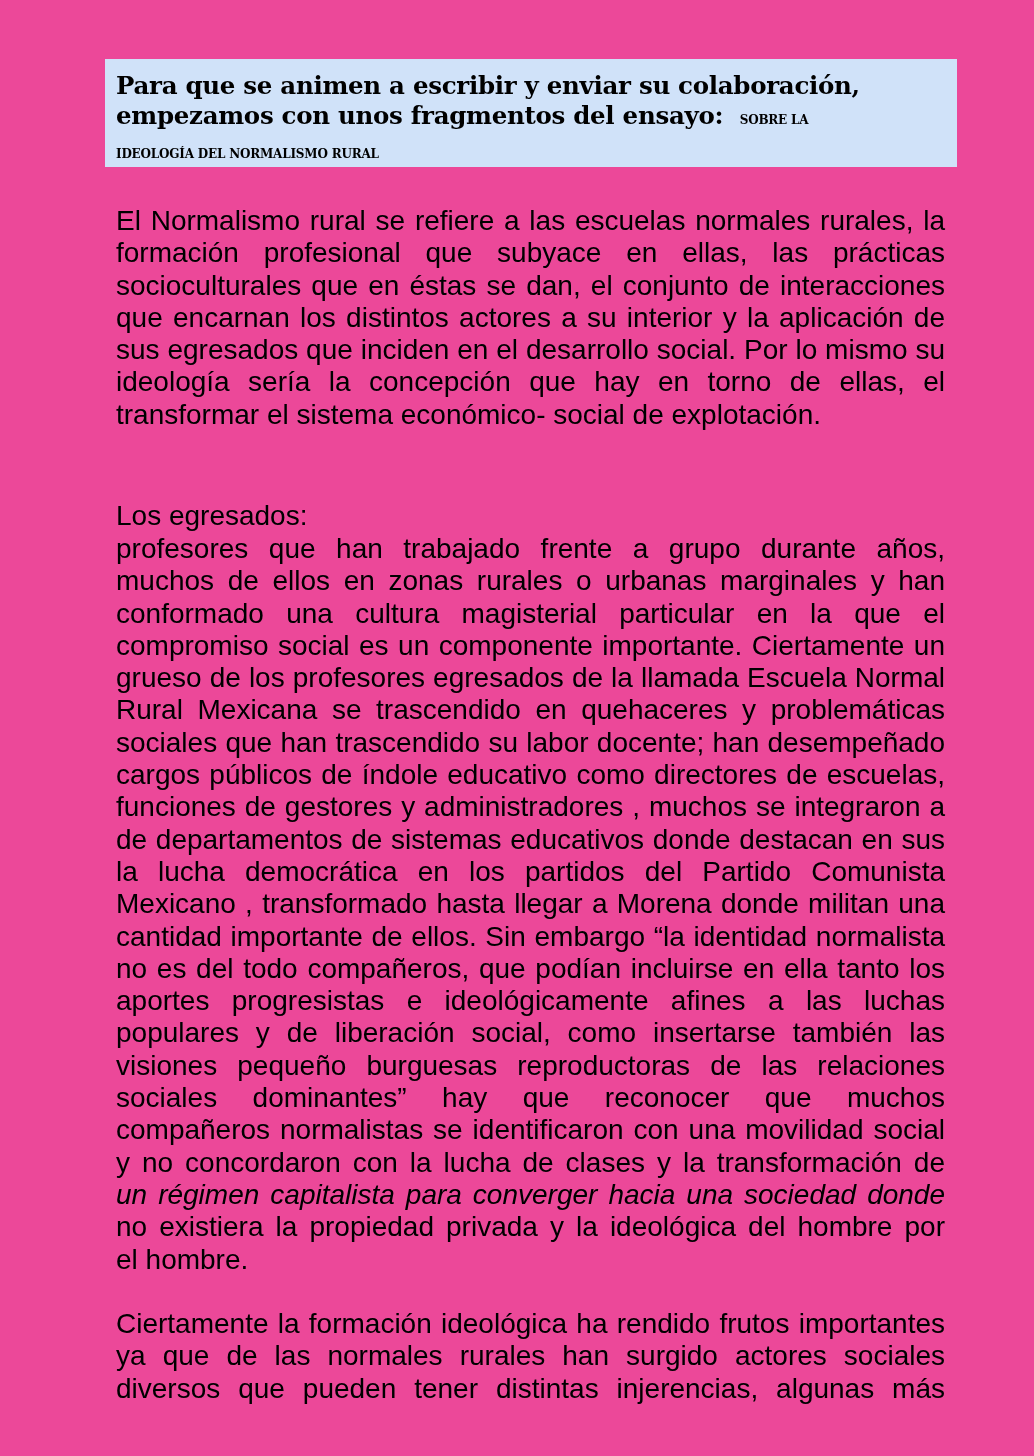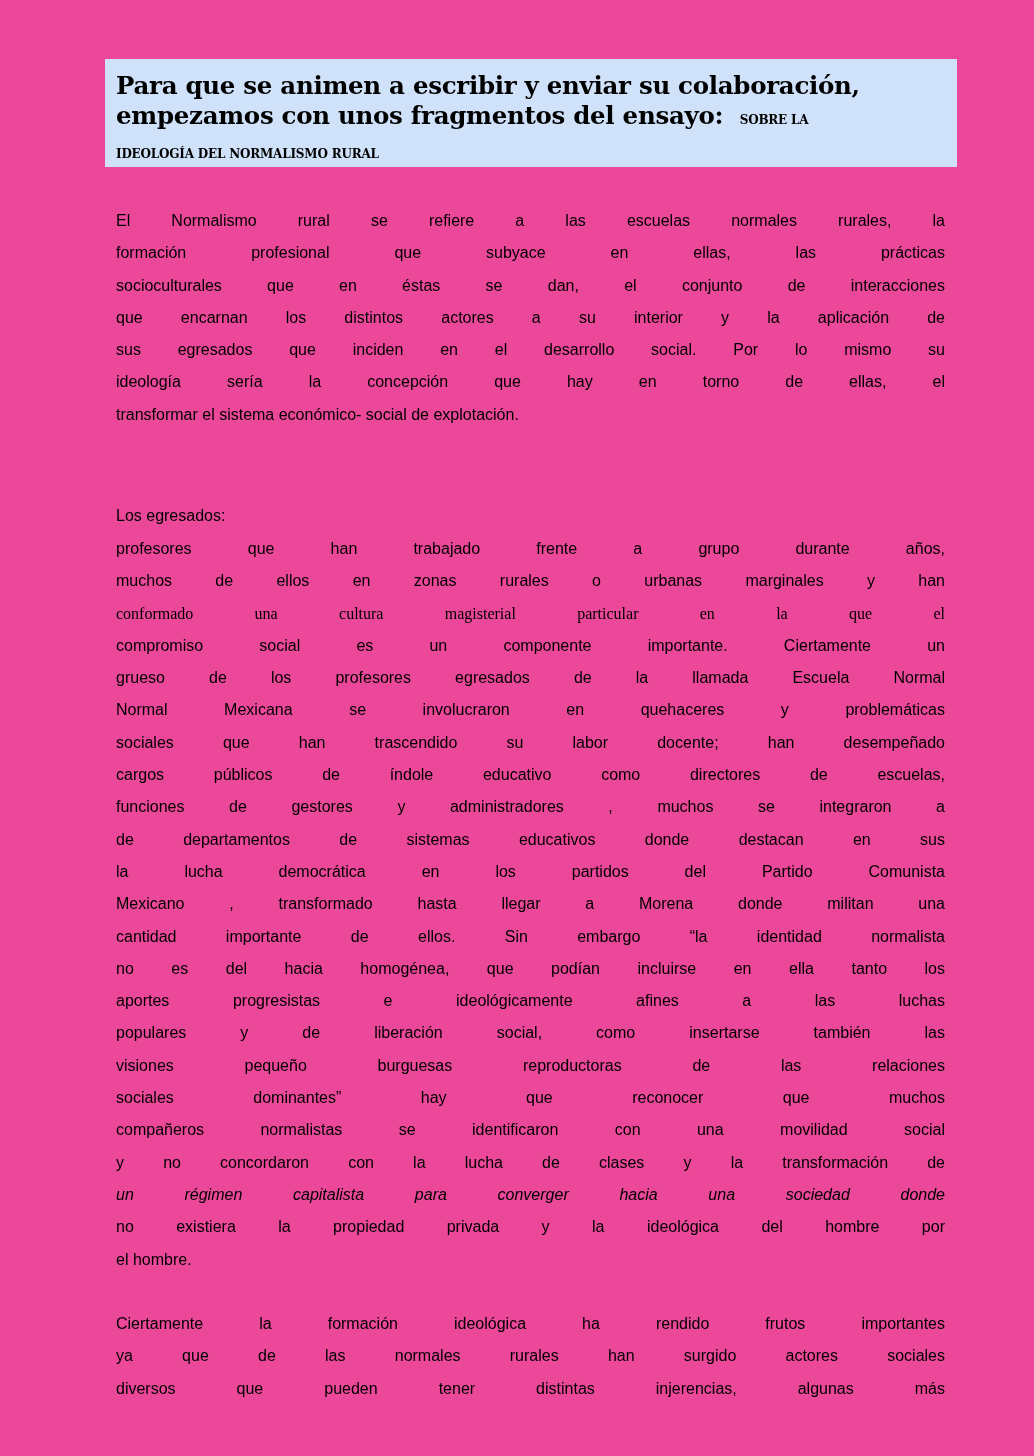--- a/index.html
+++ b/index.html
@@ -13,21 +13,21 @@
       font-family: "DejaVu Serif", "Liberation Serif", serif;
       font-weight: bold; font-size: 24.5px; line-height: 30px; color: #000;
       letter-spacing: -0.3px; margin: 0;
     }
     .header-sub {
       font-size: 12px; letter-spacing: -0.2px;
     }
     .body-text {
       position: absolute; left: 116px; width: 829px;
       font-family: "Liberation Sans", "DejaVu Sans", sans-serif;
-      font-size: 16px; line-height: 32.3px; color: #000;
+      font-size: 28px; line-height: 32.3px; color: #000;
       text-align: justify; margin: 0;
     }
     .p1 { top: 205px; }
     .p2-label { top: 500px; text-align: left; }
     .p2 { top: 533px; }
     .p3 { top: 1308px; }
     .line { display: block; text-align: justify; text-align-last: justify; white-space: nowrap; }
     .line.last { text-align-last: left; }
   </style>
 </head>
@@ -52,32 +52,32 @@
     <span class="line" style="white-space: normal;">sus egresados que inciden en el desarrollo social. Por lo mismo su</span>
     <span class="line" style="white-space: normal;">ideología sería la concepción que hay en torno de ellas, el</span>
     <span class="line last" style="white-space: normal;">transformar el sistema económico- social de explotación.</span>
   </div>
 
   <div class="body-text p2-label">Los egresados:</div>
 
   <div class="body-text p2">
     <span class="line" style="white-space: normal;">profesores que han trabajado frente a grupo durante años,</span>
     <span class="line" style="white-space: normal;">muchos de ellos en zonas rurales o urbanas marginales y han</span>
-    <span class="line" style="white-space: normal; font-family: Liberation Serif, serif;">conformado una cultura magisterial particular en la que el</span>
+    <span class="line" style="white-space: normal;">conformado una cultura magisterial particular en la que el</span>
     <span class="line" style="white-space: normal;">compromiso social es un componente importante. Ciertamente un</span>
     <span class="line" style="white-space: normal;">grueso de los profesores egresados de la llamada Escuela Normal</span>
-    <span class="line" style="white-space: normal;">Normal Mexicana se involucraron en quehaceres y problemáticas</span>
+    <span class="line" style="white-space: normal;">Rural Mexicana se trascendido en quehaceres y problemáticas</span>
     <span class="line" style="white-space: normal;">sociales que han trascendido su labor docente; han desempeñado</span>
     <span class="line" style="white-space: normal;">cargos públicos de índole educativo como directores de escuelas,</span>
     <span class="line" style="white-space: normal;">funciones de gestores y administradores , muchos se integraron a</span>
     <span class="line" style="white-space: normal;">de departamentos de sistemas educativos donde destacan en sus</span>
     <span class="line" style="white-space: normal;">la lucha democrática en los partidos del Partido Comunista</span>
     <span class="line" style="white-space: normal;">Mexicano , transformado hasta llegar a Morena donde militan una</span>
     <span class="line" style="white-space: normal;">cantidad importante de ellos. Sin embargo “la identidad normalista</span>
-    <span class="line" style="white-space: normal;">no es del hacia homogénea, que podían incluirse en ella tanto los</span>
+    <span class="line" style="white-space: normal;">no es del todo compañeros, que podían incluirse en ella tanto los</span>
     <span class="line" style="white-space: normal;">aportes progresistas e ideológicamente afines a las luchas</span>
     <span class="line" style="white-space: normal;">populares y de liberación social, como insertarse también las</span>
     <span class="line" style="white-space: normal;">visiones pequeño burguesas reproductoras de las relaciones</span>
     <span class="line" style="white-space: normal;">sociales dominantes”  hay que reconocer que muchos</span>
     <span class="line" style="white-space: normal;">compañeros normalistas se identificaron con una movilidad social</span>
     <span class="line" style="white-space: normal;">y no  concordaron con la lucha de clases y la transformación de</span>
     <span class="line" style="white-space: normal; font-style: italic;">un régimen  capitalista para converger hacia una sociedad donde</span>
     <span class="line" style="white-space: normal;">no existiera la propiedad privada y la ideológica del hombre por</span>
     <span class="line last" style="white-space: normal;">el hombre.</span>
   </div>

